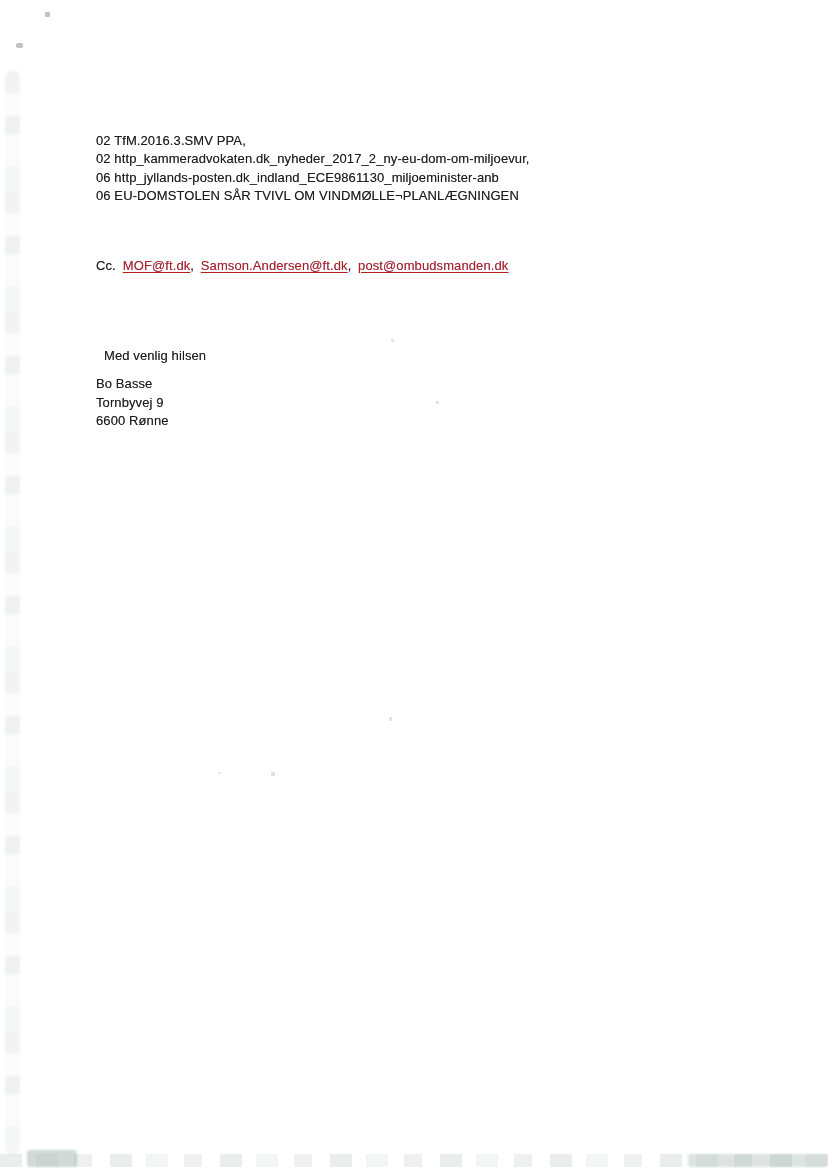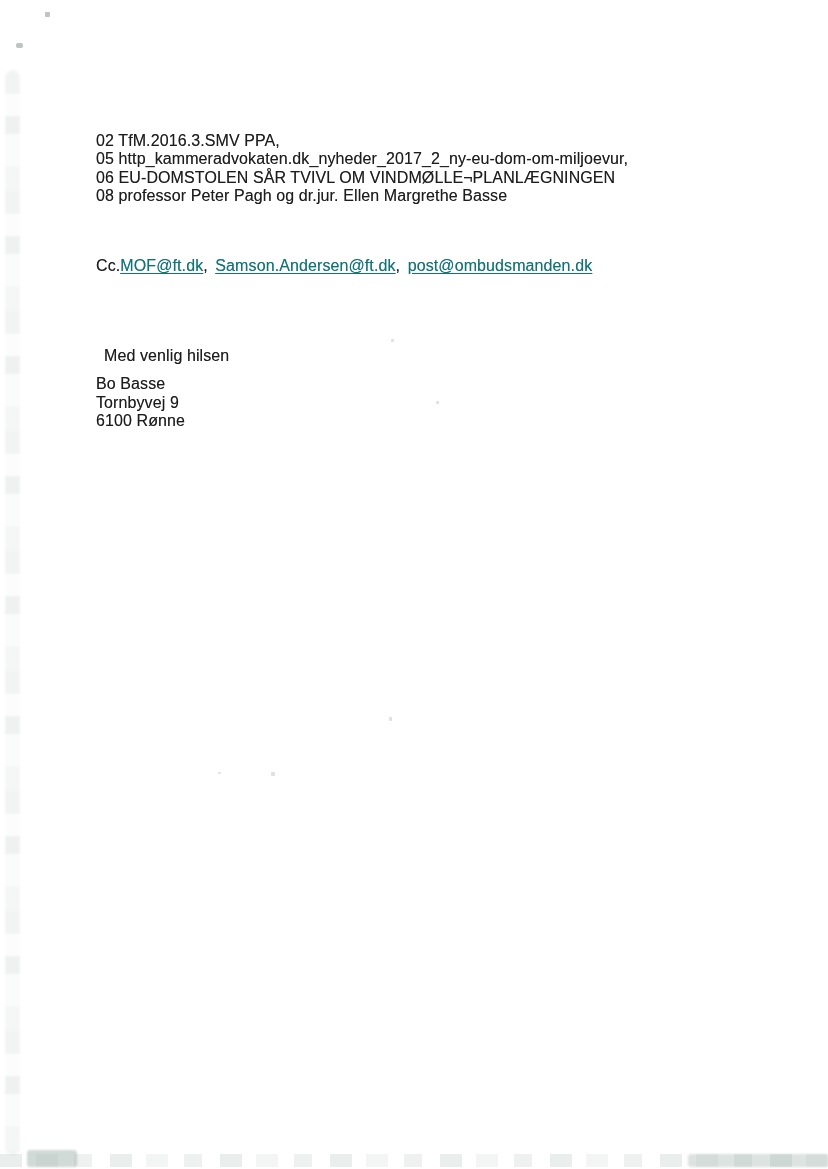--- a/index.html
+++ b/index.html
@@ -79,41 +79,41 @@
     bottom: 2px;
     width: 140px;
     height: 13px;
     background: rgba(140,162,153,0.30);
     border-radius: 3px;
     filter: blur(0.9px);
   }
 
   
   .scan-text {
-    font-size: 16px;
+    font-size: 13px;
     letter-spacing: 0.1px;
     text-shadow: 0 0 0.4px rgba(30,30,30,0.55);
   }
   .doc-lines {
     position: absolute;
     left: 96px;
     top: 132px;
     line-height: 18.4px;
     white-space: nowrap;
   }
   .cc-line {
     position: absolute;
     left: 96px;
     top: 256px;
     line-height: 19px;
     white-space: nowrap;
   }
-  .cc-label { }
+  .cc-label { margin-right: 7px; }
   .cc-line a.link {
-    color: #0f766e;
+    color: #b91c1c;
     text-decoration: underline;
     text-underline-offset: 2px;
     cursor: pointer;
     text-shadow: 0 0 0.4px rgba(27,89,198,0.55);
   }
   .cc-sep { white-space: pre; margin-right: 3px; }
   .closing {
     position: absolute;
     left: 104px;
     top: 346px;
@@ -135,34 +135,34 @@
   <div class="speck s1"></div>
   <div class="speck s2"></div>
   <div class="speck faint s3"></div>
   <div class="speck faint s4"></div>
   <div class="speck faint s5"></div>
   <div class="speck faint s6"></div>
   <div class="speck faint s7"></div>
 
   <div class="doc-lines scan-text">
     <div>02 TfM.2016.3.SMV PPA,</div>
-    <div>05 http_kammeradvokaten.dk_nyheder_2017_2_ny-eu-dom-om-miljoevur,</div>
+    <div>02 http_kammeradvokaten.dk_nyheder_2017_2_ny-eu-dom-om-miljoevur,</div>
+    <div>06 http_jyllands-posten.dk_indland_ECE9861130_miljoeminister-anb</div>
     <div>06 EU-DOMSTOLEN SÅR TVIVL OM VINDMØLLE¬PLANLÆGNINGEN</div>
-    <div>08 professor Peter Pagh og dr.jur. Ellen Margrethe Basse</div>
   </div>
 
   <div class="cc-line scan-text">
     <span class="cc-label">Cc.</span><a class="link">MOF@ft.dk</a><span class="cc-sep">, </span><a class="link">Samson.Andersen@ft.dk</a><span class="cc-sep">, </span><a class="link">post@ombudsmanden.dk</a>
   </div>
 
   <div class="closing scan-text">Med venlig hilsen</div>
 
   <div class="signature-block scan-text">
     <div>Bo Basse</div>
     <div>Tornbyvej 9</div>
-    <div>6100 Rønne</div>
+    <div>6600 Rønne</div>
   </div>
 
   <div class="bottom-band"></div>
   <div class="bottom-blob-left"></div>
   <div class="bottom-blob-right"></div>
 
 </div>
 
 </body></html>

